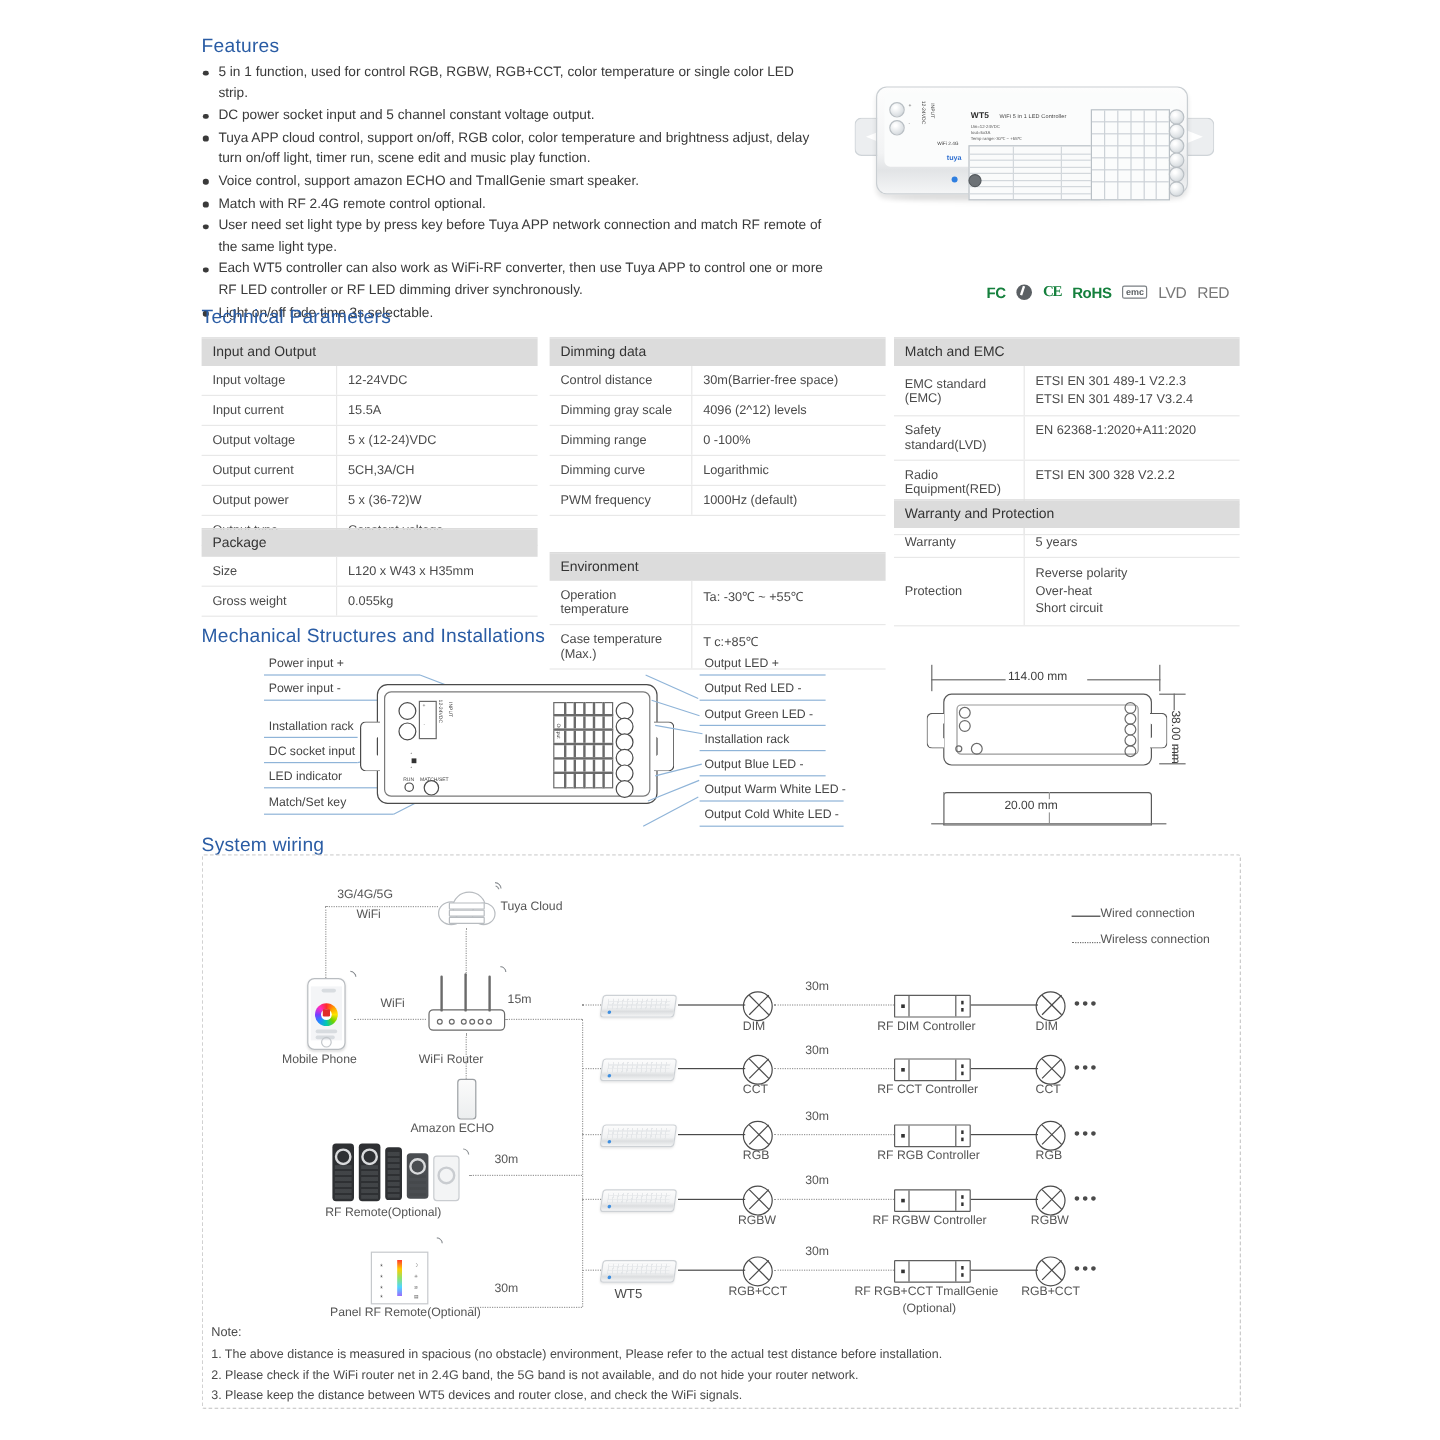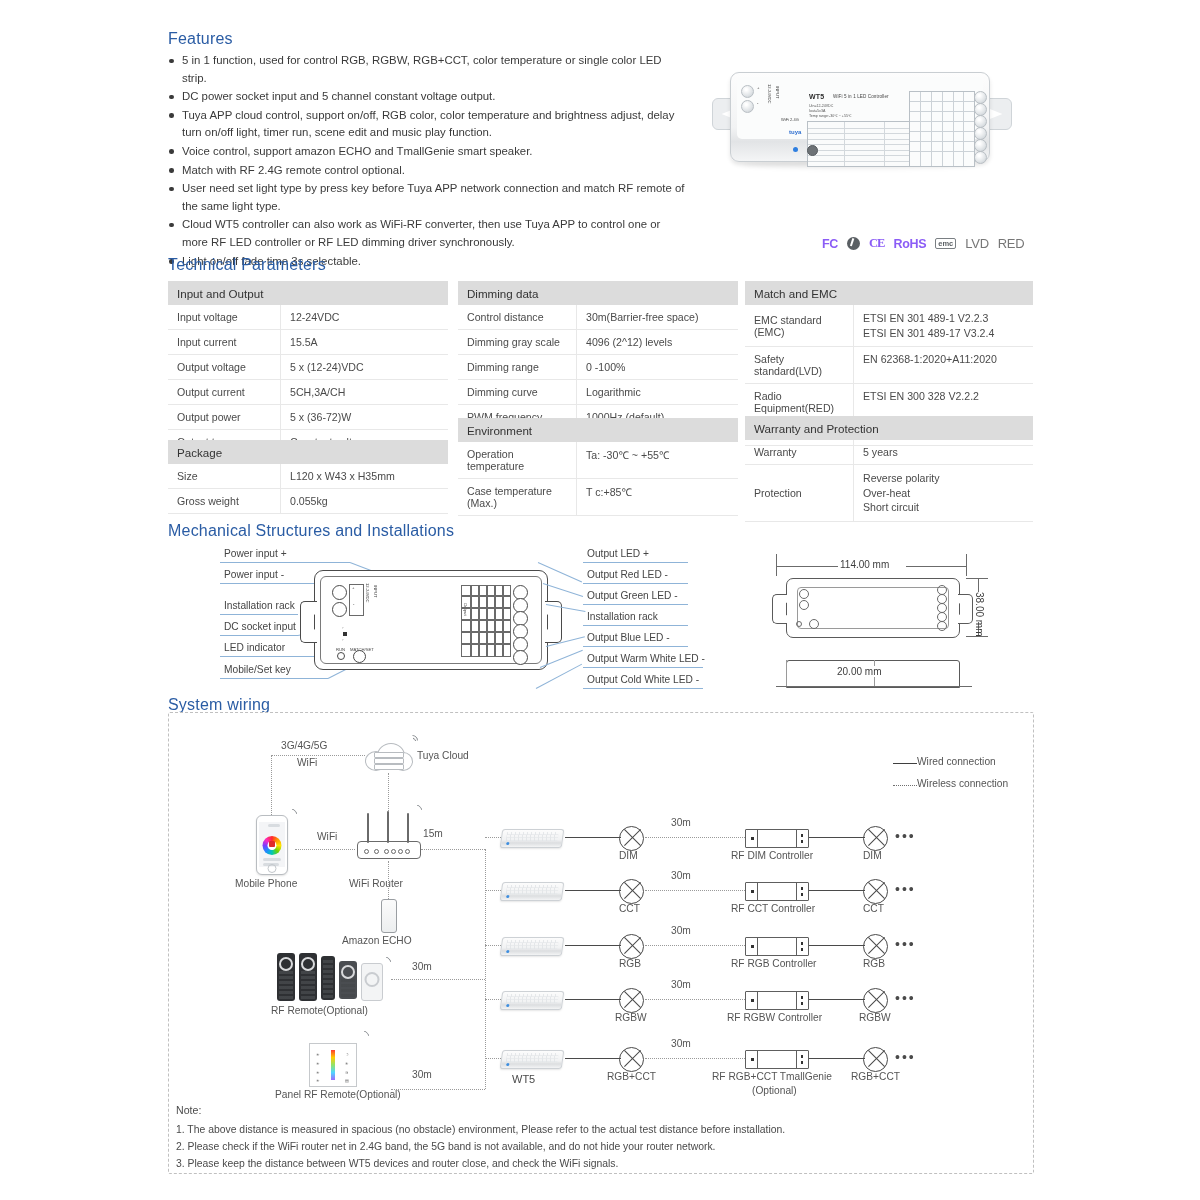--- a/index.html
+++ b/index.html
@@ -67,21 +67,21 @@
   .dev-term{position:absolute;right:14px;top:18px;width:64px;height:74px;border:.5px solid #b9c0c6;background:#fbfcfc;}
   .dev-term i{position:absolute;left:0;right:0;height:.5px;background:#ccd2d7;}
   .dev-term b{position:absolute;top:0;bottom:0;width:.5px;background:#ccd2d7;}
   .scr{position:absolute;width:11px;height:11px;border-radius:50%;background:radial-gradient(circle at 38% 32%,#fff 10%,#dfe3e6 62%,#c3c9ce 100%);border:1px solid #b9bfc4;}
   .led-dot{position:absolute;width:5px;height:5px;border-radius:50%;background:#2f7fe0;}
   .btn-dot{position:absolute;width:9px;height:9px;border-radius:50%;background:#6d7276;border:1px solid #565b5f;}
   .dev-shadow{position:absolute;left:30px;top:103px;width:236px;height:8px;border-radius:50%;background:rgba(0,0,0,.06);filter:blur(2px);}
 
   
   #cert-row{position:absolute;left:822px;top:236px;display:flex;gap:9px;align-items:center;color:#555;font-size:12.5px;}
-  .cert{font-weight:bold;letter-spacing:-.3px;color:#8b5cf6;}
+  .cert{font-weight:bold;letter-spacing:-.3px;color:#15803d;}
   .cert-box{border:1.2px solid #7a7f83;border-radius:2px;padding:0 2px;font-size:7.5px;font-weight:bold;color:#5a5f63;}
   .cert.plain{font-weight:400;font-size:13px;color:#777;}
   .cert-circ{width:13px;height:13px;border-radius:50%;background:#5a5f63;position:relative;}
   .cert-circ:after{content:"";position:absolute;left:4px;top:2px;width:5px;height:8px;border-left:2px solid #fff;transform:rotate(18deg);}
 
   
   .tbl{position:absolute;border-top:1px solid #dcdcdc;}
   .tbl .hd{
     background:#dcdcdc;color:#333;font-size:11.6px;
     padding:5px 9px;height:13px;line-height:13px;
@@ -207,21 +207,21 @@
 <div class="page">
 
   <div class="sec-head" style="left:168px;top:30px;">Features</div>
   <div id="features-list">
     <div class="feat">5 in 1 function, used for control RGB, RGBW, RGB+CCT, color temperature or single color LED strip.</div>
     <div class="feat">DC power socket input and 5 channel constant voltage output.</div>
     <div class="feat">Tuya APP cloud control, support on/off, RGB color, color temperature and brightness adjust, delay turn on/off light, timer run, scene edit and music play function.</div>
     <div class="feat">Voice control, support amazon ECHO and TmallGenie smart speaker.</div>
     <div class="feat">Match with RF 2.4G remote control optional.</div>
     <div class="feat">User need set light type by press key before Tuya APP network connection and match RF remote of the same light type.</div>
-    <div class="feat">Cloud WT5 controller can also work as WiFi-RF converter, then use Tuya APP to control one or more RF LED controller or RF LED dimming driver synchronously.</div>
+    <div class="feat">Each WT5 controller can also work as WiFi-RF converter, then use Tuya APP to control one or more RF LED controller or RF LED dimming driver synchronously.</div>
     <div class="feat">Light on/off fade time 3s selectable.</div>
   </div>
 
   <div id="product-photo">
     <div class="dev-shadow"></div>
     <div class="dev-ear l"></div>
     <div class="dev-ear r"></div>
     <div class="dev-body">
       <div class="dev-face"></div>
       <div class="scr" style="left:10px;top:12px;"></div>
@@ -347,21 +347,21 @@
     <div class="row">
         <div class="k" style="width:118px">Dimming curve</div>
         <div class="v" style="width:162px">Logarithmic</div>
       </div>
     <div class="row">
         <div class="k" style="width:118px">PWM frequency</div>
         <div class="v" style="width:162px">1000Hz (default)</div>
       </div>
   </div>
 
-  <div class="tbl" style="left:458px;top:418px;width:280px;">
+  <div class="tbl" style="left:458px;top:460px;width:280px;">
     <div class="hd">Environment</div>
     <div class="row">
         <div class="k" style="width:118px">Operation temperature</div>
         <div class="v" style="width:162px">Ta: -30℃ ~ +55℃</div>
       </div>
     <div class="row">
         <div class="k" style="width:118px">Case temperature (Max.)</div>
         <div class="v" style="width:162px">T c:+85℃</div>
       </div>
   </div>
@@ -421,21 +421,21 @@
     <div class="lead" style="left:52px;top:68px;width:78px;"></div>
 
     <div class="lbl" style="left:56px;top:75px;">DC socket input</div>
     <div class="lead" style="left:52px;top:89px;width:78px;"></div>
     <div class="leadd" style="left:130px;top:89px;width:42px;transform:rotate(-12deg);"></div>
 
     <div class="lbl" style="left:56px;top:96px;">LED indicator</div>
     <div class="lead" style="left:52px;top:110px;width:116px;"></div>
     <div class="leadd" style="left:168px;top:110px;width:18px;transform:rotate(-18deg);"></div>
 
-    <div class="lbl" style="left:56px;top:118px;">Mobile/Set key</div>
+    <div class="lbl" style="left:56px;top:118px;">Match/Set key</div>
     <div class="lead" style="left:52px;top:132px;width:108px;"></div>
     <div class="leadd" style="left:160px;top:132px;width:48px;transform:rotate(-27deg);"></div>
 
     <div class="mdev">
       <div class="mdev-in"></div>
       <div class="mear l"></div>
       <div class="mear r"></div>
 
       <div class="mcirc" style="left:17px;top:14px;"></div>
       <div class="mcirc" style="left:17px;top:31px;"></div>

